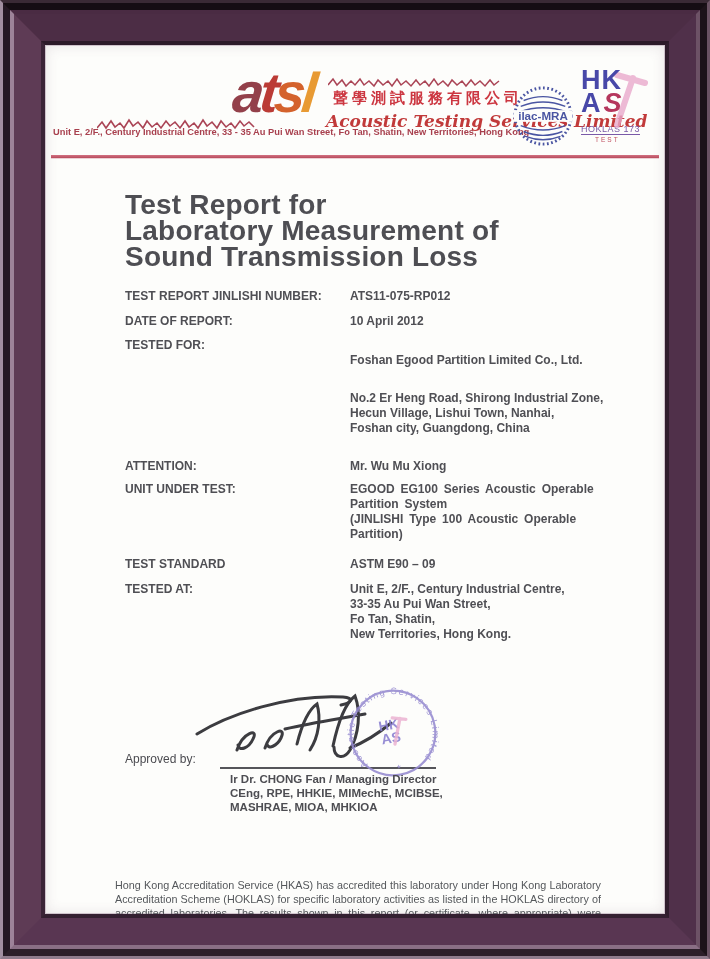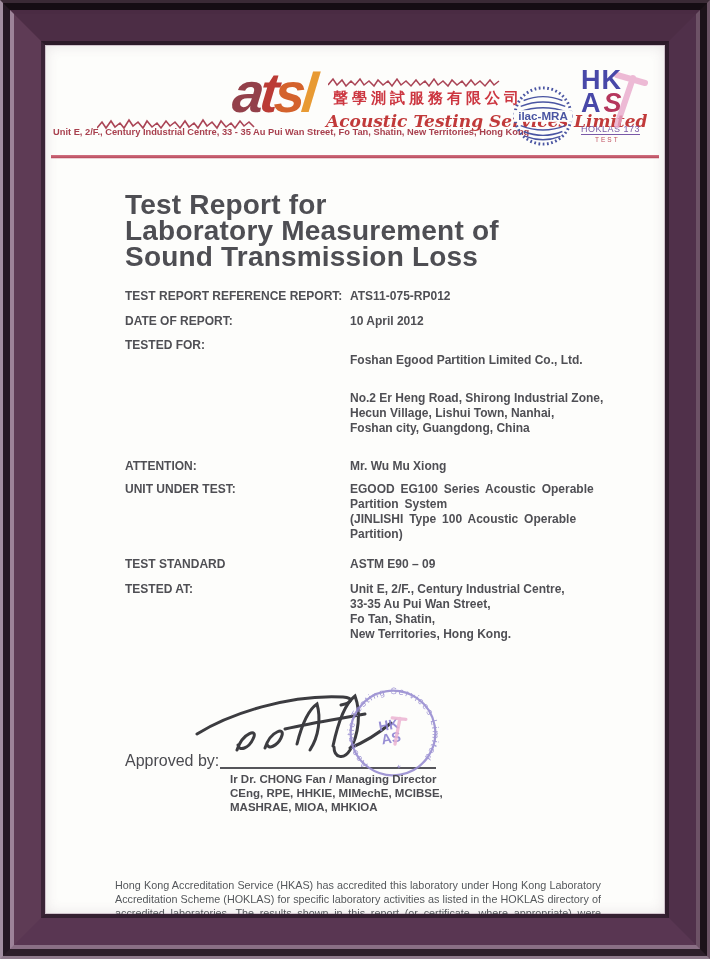--- a/index.html
+++ b/index.html
@@ -60,21 +60,21 @@
   .row { display:flex; }
   .row .lbl { width:225px; flex-shrink:0; font-weight:bold; line-height:15px; }
   .row .val { width:263px; font-weight:bold; line-height:15px; white-space:pre-line; }
   .val.wide { word-spacing:2.5px; }
   .mt8 { margin-top:8px; }
   .mb10{ margin-bottom:10px; } .mb9{ margin-bottom:9px; } .mb8{ margin-bottom:8px; }
   .mb22{ margin-bottom:15px; }
 
   
   .sig-block { position:relative; height:180px; margin-top:44px; }
-  .approved { position:absolute; left:80px; top:66px; font-size:16px; color:#4b4b50; }
+  .approved { position:absolute; left:80px; top:66px; font-size:12px; color:#4b4b50; }
   .sig-svg { position:absolute; left:148px; top:-2px; }
   .sig-line { position:absolute; left:175px; top:81px; width:216px; border-top:2px solid #55555a; }
   .stamp { position:absolute; left:301px; top:0; opacity:.88; }
   .names { position:absolute; left:185px; top:86px; font-size:11.5px; font-weight:bold; line-height:14px; color:#4d4d52; }
 
   
   .footer { margin:13px 64px 0 70px; color:#54575b; }
   .footer .accr { font-size:10.8px; line-height:13.8px; text-align:justify; }
 </style>
 </head>
@@ -125,21 +125,21 @@
       <div class="red-rule"></div>
 
       <div class="title">
         <div>Test Report for</div>
         <div>Laboratory Measurement of</div>
         <div>Sound Transmission Loss</div>
       </div>
 
       <div class="rows">
         <div class="row mb10">
-          <div class="lbl">TEST REPORT REFERENCE REPORT:</div>
+          <div class="lbl">TEST REPORT JINLISHI NUMBER:</div>
           <div class="val">ATS11-075-RP012</div>
         </div>
         <div class="row mb9">
           <div class="lbl">DATE OF REPORT:</div>
           <div class="val">10 April 2012</div>
         </div>
         <div class="row mb8">
           <div class="lbl">TESTED FOR:</div>
           <div class="val">
             <div>Foshan Egood Partition Limited Co., Ltd.</div>

